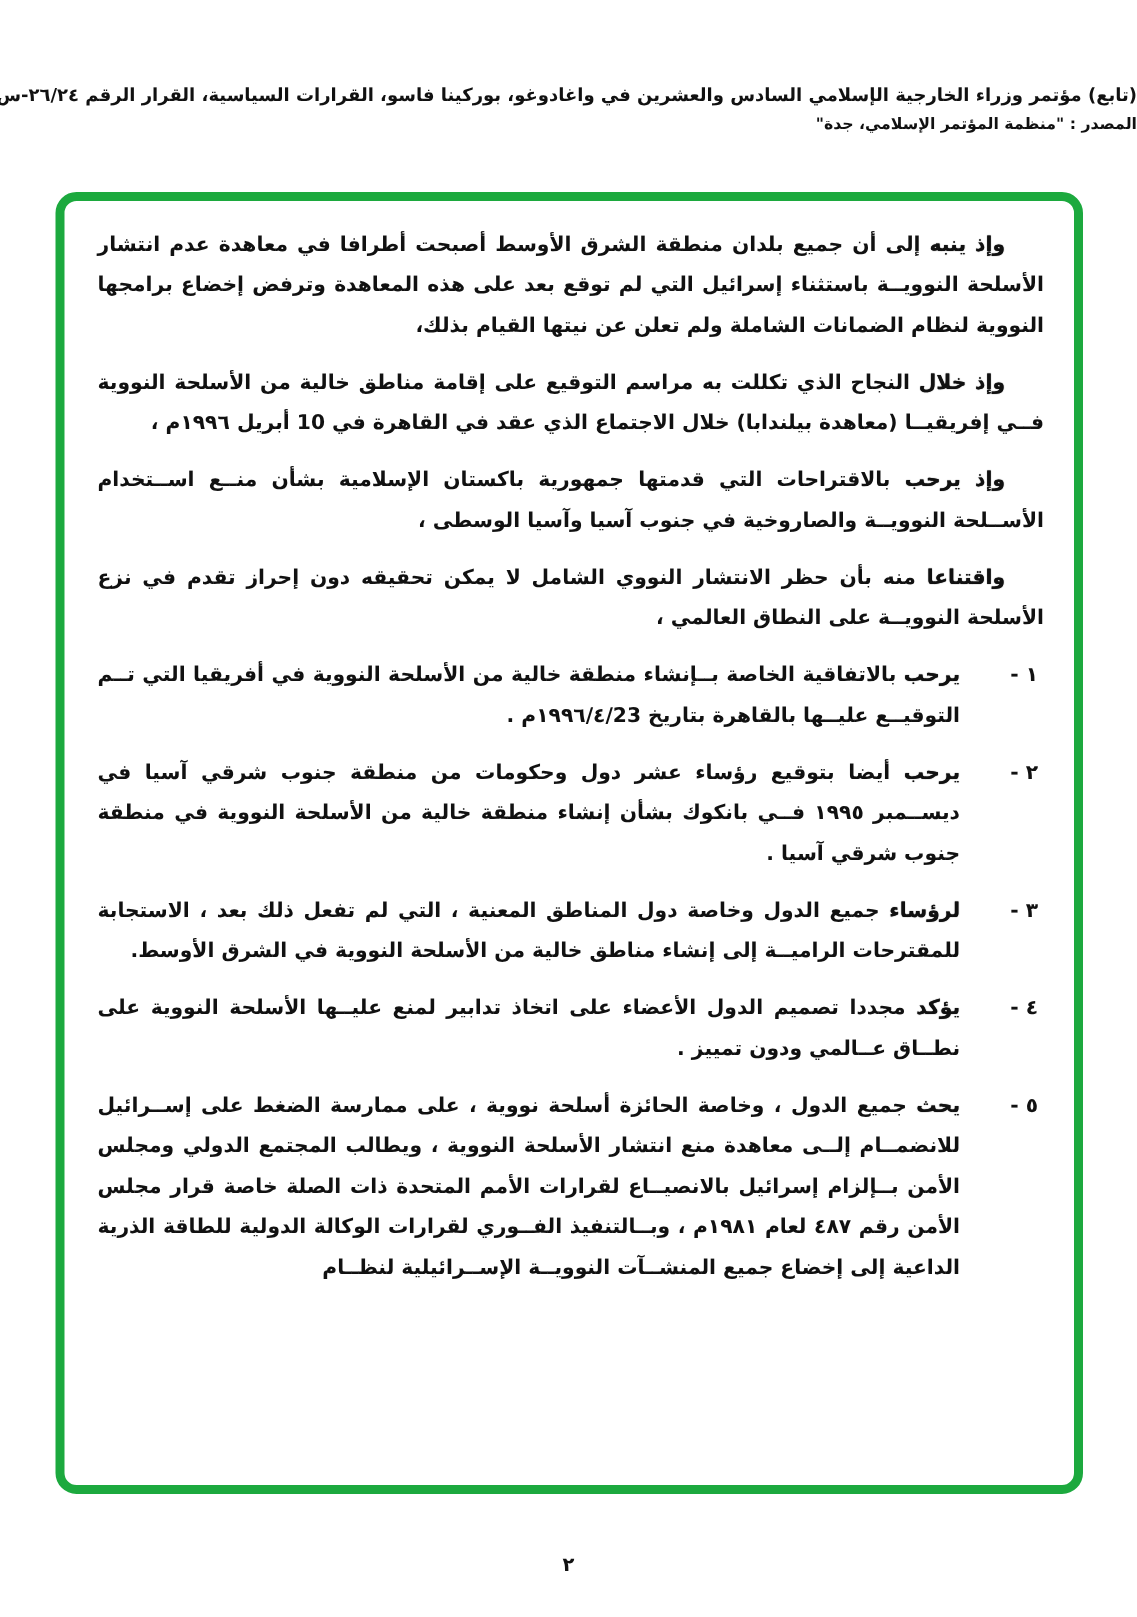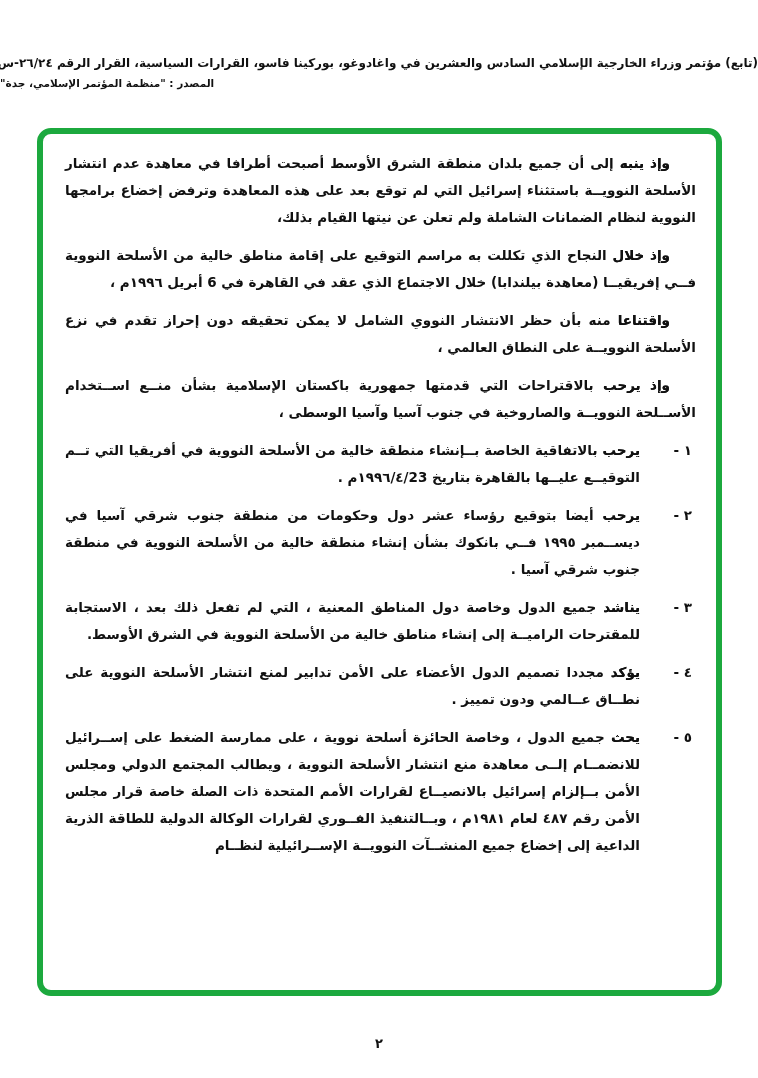--- a/index.html
+++ b/index.html
@@ -15,21 +15,21 @@
     font-family: "DejaVu Sans", sans-serif;
     color: #111111;
   }
 
   
   .doc-header {
     position: absolute;
     top: 56px;
     left: 0;
     right: 0;
-    text-align: left;
+    text-align: right;
     direction: rtl;
     font-weight: bold;
   }
   .doc-header .line1 {
     font-size: 12px;
     white-space: nowrap;
     letter-spacing: -0.2px;
   }
   .doc-header .line2 {
     font-size: 10.5px;
@@ -101,48 +101,48 @@
   <div class="line1">(تابع) مؤتمر وزراء الخارجية الإسلامي السادس والعشرين في واغادوغو، بوركينا فاسو، القرارات السياسية، القرار الرقم ٢٦/٢٤-س</div>
   <div class="line2">المصدر :  "منظمة المؤتمر الإسلامي، جدة"</div>
 </div>
 
 <div class="res-box">
   <div class="body-text">
 
     <p class="para"><span class="lead">وإذ ينبه</span> <span>إلى أن جميع بلدان منطقة الشرق الأوسط أصبحت أطرافا في معاهدة عدم انتشار الأسلحة النوويــة باستثناء إسرائيل التي لم توقع بعد على هذه المعاهدة وترفض إخضاع برامجها النووية لنظام الضمانات الشاملة ولم تعلن عن نيتها القيام بذلك،</span></p>
 
 
-    <p class="para"><span class="lead">وإذ خلال</span> <span>النجاح الذي تكللت به مراسم التوقيع على إقامة مناطق خالية من الأسلحة النووية فــي إفريقيــا (معاهدة بيلندابا) خلال الاجتماع الذي عقد في القاهرة في 6 أبريل ١٩٩٦م ،</span></p>
+    <p class="para"><span class="lead">وإذ خلال</span> <span>النجاح الذي تكللت به مراسم التوقيع على إقامة مناطق خالية من الأسلحة النووية فــي إفريقيــا (معاهدة بيلندابا) خلال الاجتماع الذي عقد في القاهرة في 10 أبريل ١٩٩٦م ،</span></p>
+
+    <p class="para"><span class="lead">وإذ يرحب</span> <span>بالاقتراحات التي قدمتها جمهورية باكستان الإسلامية بشأن منــع اســتخدام الأســلحة النوويــة والصاروخية في جنوب آسيا وآسيا الوسطى ،</span></p>
 
     <p class="para"><span class="lead">واقتناعا</span> <span>منه بأن حظر الانتشار النووي الشامل لا يمكن تحقيقه دون إحراز تقدم في نزع الأسلحة النوويــة على النطاق العالمي ،</span></p>
-
-    <p class="para"><span class="lead">وإذ يرحب</span> <span>بالاقتراحات التي قدمتها جمهورية باكستان الإسلامية بشأن منــع اســتخدام الأســلحة النوويــة والصاروخية في جنوب آسيا وآسيا الوسطى ،</span></p>
 
 
 
     <div class="items">
 
       <div class="item">
         <span class="marker">١ -</span>
         <span class="lead">يرحب</span> <span>بالاتفاقية الخاصة بــإنشاء منطقة خالية من الأسلحة النووية في أفريقيا التي تــم التوقيــع عليــها بالقاهرة بتاريخ ١٩٩٦/٤/23م .</span>
       </div>
 
       <div class="item">
         <span class="marker">٢ -</span>
         <span class="lead">يرحب</span> <span>أيضا بتوقيع رؤساء عشر دول وحكومات من منطقة جنوب شرقي آسيا في ديســمبر ١٩٩٥ فــي بانكوك بشأن إنشاء منطقة خالية من الأسلحة النووية في منطقة جنوب شرقي آسيا .</span>
       </div>
 
       <div class="item">
         <span class="marker">٣ -</span>
-        <span class="lead">يناشد</span> <span>جميع الدول وخاصة دول المناطق المعنية ، التي لم تفعل ذلك بعد ، الاستجابة للمقترحات الراميــة إلى إنشاء مناطق خالية من الأسلحة النووية في الشرق الأوسط.</span>
+        <span class="lead">لرؤساء</span> <span>جميع الدول وخاصة دول المناطق المعنية ، التي لم تفعل ذلك بعد ، الاستجابة للمقترحات الراميــة إلى إنشاء مناطق خالية من الأسلحة النووية في الشرق الأوسط.</span>
       </div>
 
       <div class="item">
         <span class="marker">٤ -</span>
-        <span class="lead">يؤكد</span> <span>مجددا تصميم الدول الأعضاء على الأمن تدابير لمنع انتشار الأسلحة النووية على نطــاق عــالمي ودون تمييز .</span>
+        <span class="lead">يؤكد</span> <span>مجددا تصميم الدول الأعضاء على اتخاذ تدابير لمنع عليــها الأسلحة النووية على نطــاق عــالمي ودون تمييز .</span>
       </div>
 
       <div class="item">
         <span class="marker">٥ -</span>
         <span class="lead">يحث</span> <span>جميع الدول ، وخاصة الحائزة أسلحة نووية ، على ممارسة الضغط على إســرائيل للانضمــام إلــى معاهدة منع انتشار الأسلحة النووية ، ويطالب المجتمع الدولي ومجلس الأمن بــإلزام إسرائيل بالانصيــاع لقرارات الأمم المتحدة ذات الصلة خاصة قرار مجلس الأمن رقم ٤٨٧ لعام ١٩٨١م ، وبــالتنفيذ الفــوري لقرارات الوكالة الدولية للطاقة الذرية الداعية إلى إخضاع جميع المنشــآت النوويــة الإســرائيلية لنظــام</span>
       </div>
 
     </div>
   </div>
 </div>

